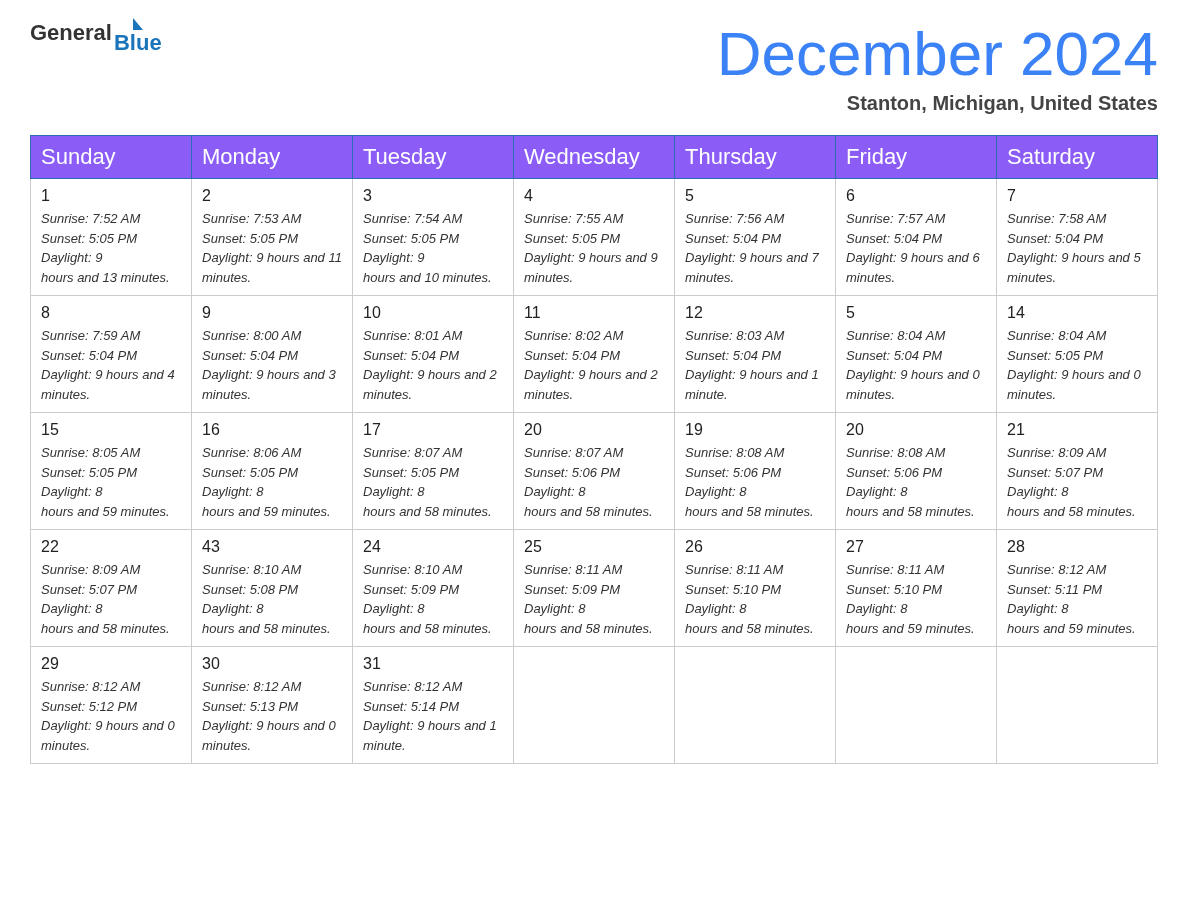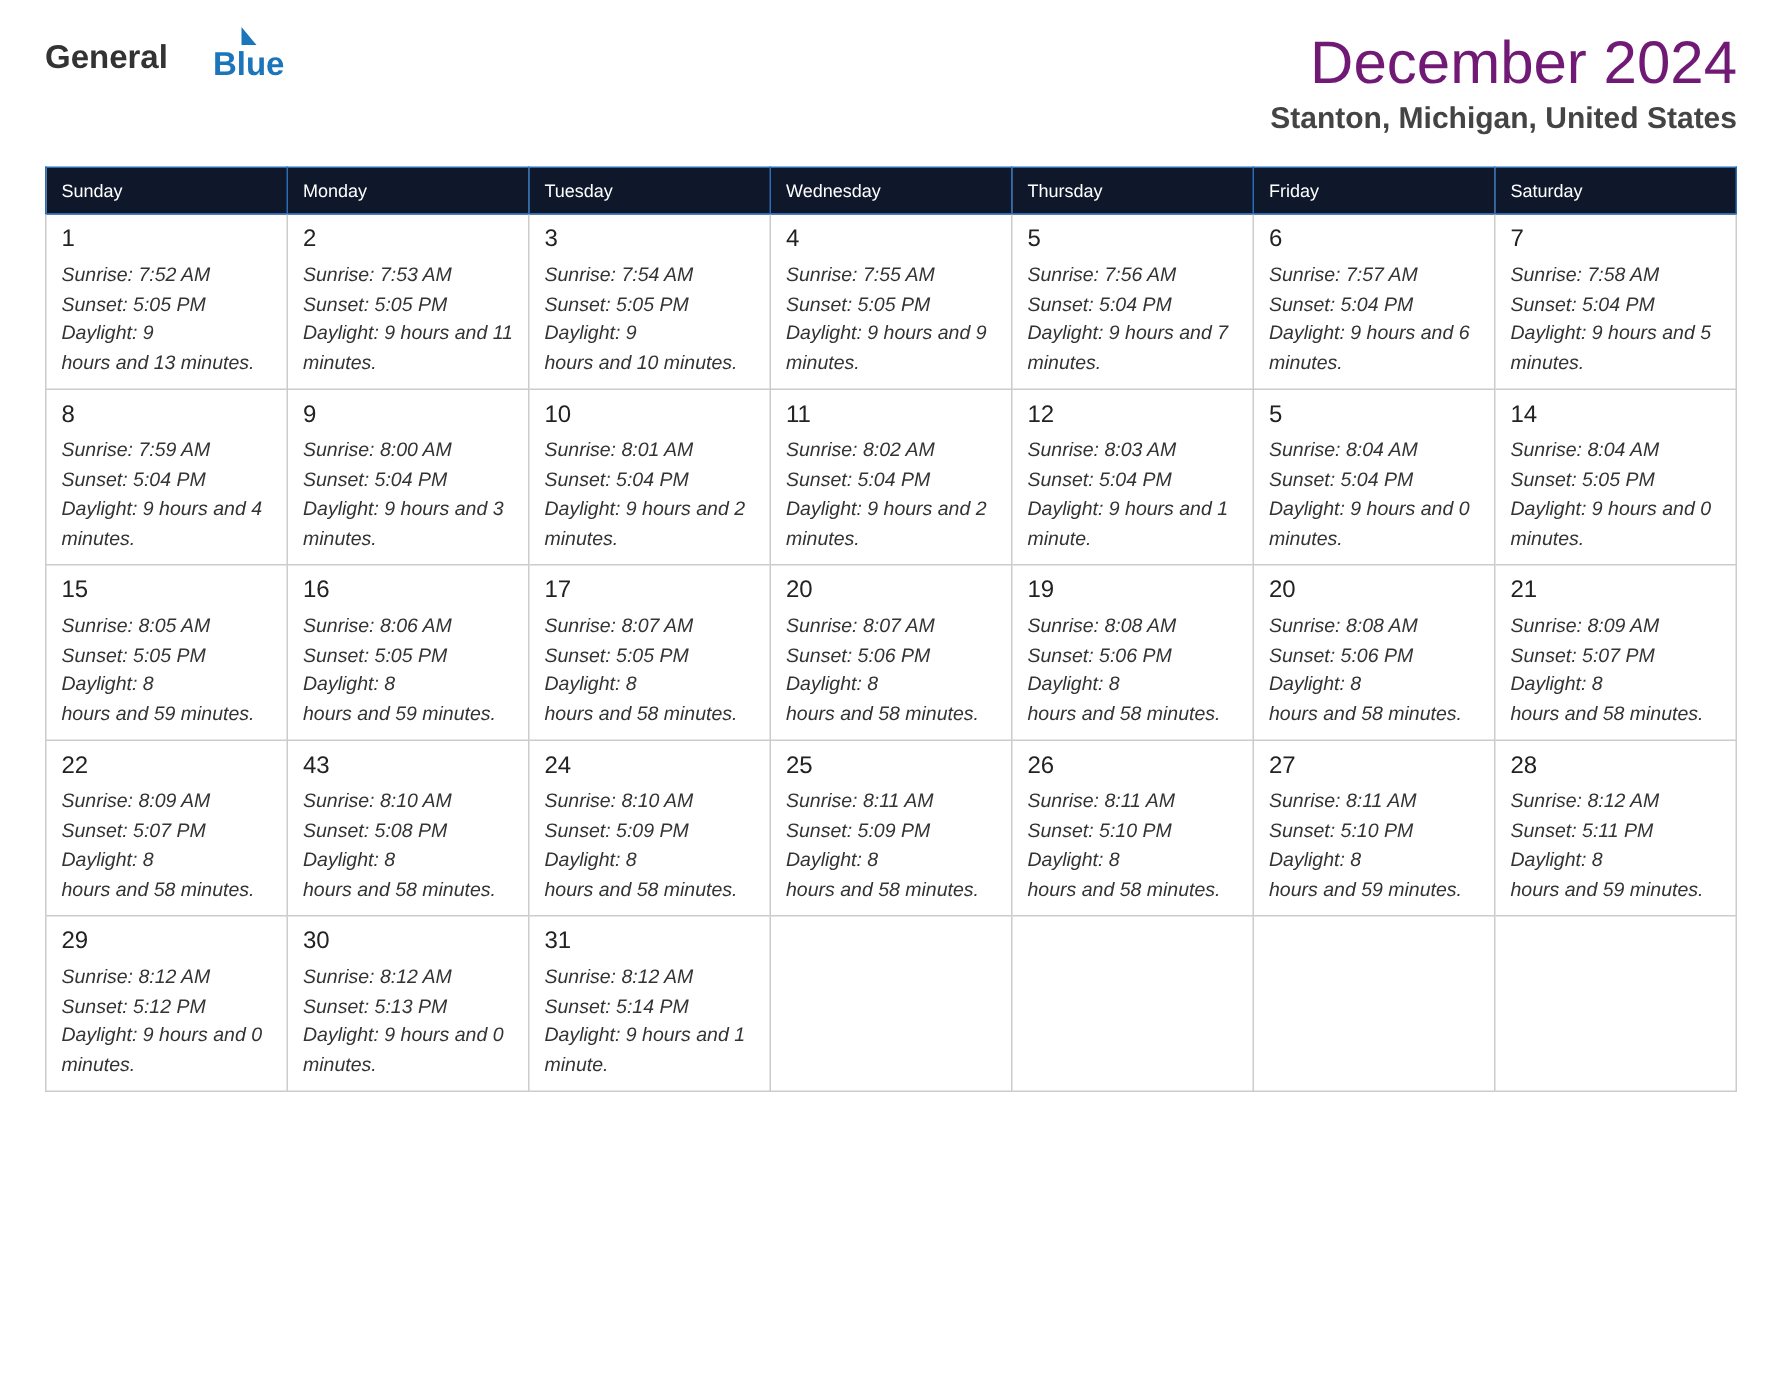--- a/index.html
+++ b/index.html
@@ -16,22 +16,20 @@
       align-items: flex-start;
       margin-bottom: 20px;
     }
     .logo {
       display: flex;
       flex-direction: column;
       align-items: flex-start;
     }
     .logo-text {
       display: flex;
-      align-items: center;
-      gap: 28px;
     }
     .logo-general {
       font-size: 22px;
       font-weight: bold;
       color: #333;
     }
     .logo-blue-container {
       display: flex;
       align-items: center;
       flex-direction: column;
@@ -48,40 +46,40 @@
       border-left: 10px solid #1a75bb;
       border-top: 12px solid transparent;
       border-bottom: 0px solid transparent;
       margin-left: 3px;
       margin-top: -2px;
     }
     .title-area {
       text-align: right;
     }
     .month-title {
-      font-size: 40px;
+      font-size: 62px;
       font-weight: normal;
-      color: #701a75;
+      color: #3b82f6;
       line-height: 1.1;
     }
     .location-title {
       font-size: 20px;
       color: #444;
       margin-top: 4px;
       font-weight: bold;
     }
     .calendar-table {
       width: 100%;
       border-collapse: collapse;
       border: 1px solid #aaa;
     }
     .calendar-table th {
-      background-color: #0f172a;
+      background-color: #8b5cf6;
       color: #fff;
-      font-size: 12px;
+      font-size: 22px;
       font-weight: normal;
       padding: 8px 10px;
       text-align: left;
       border: 1px solid #2a6db5;
     }
     .calendar-table td {
       vertical-align: top;
       padding: 8px 10px;
       border: 1px solid #ccc;
       font-size: 13px;

